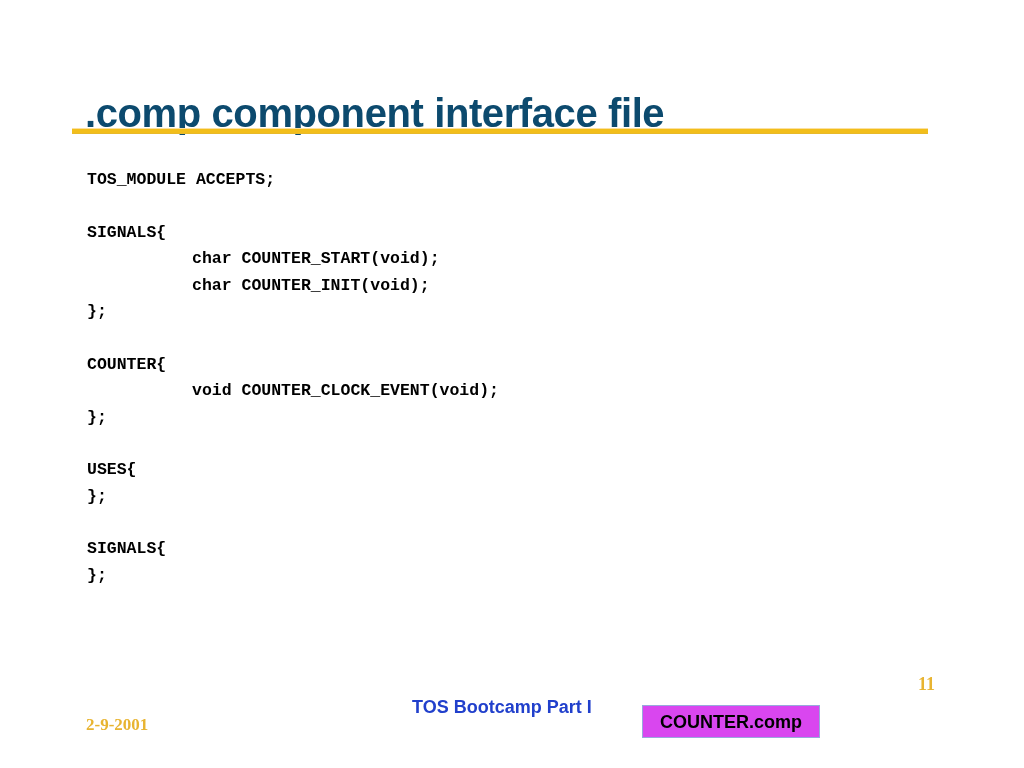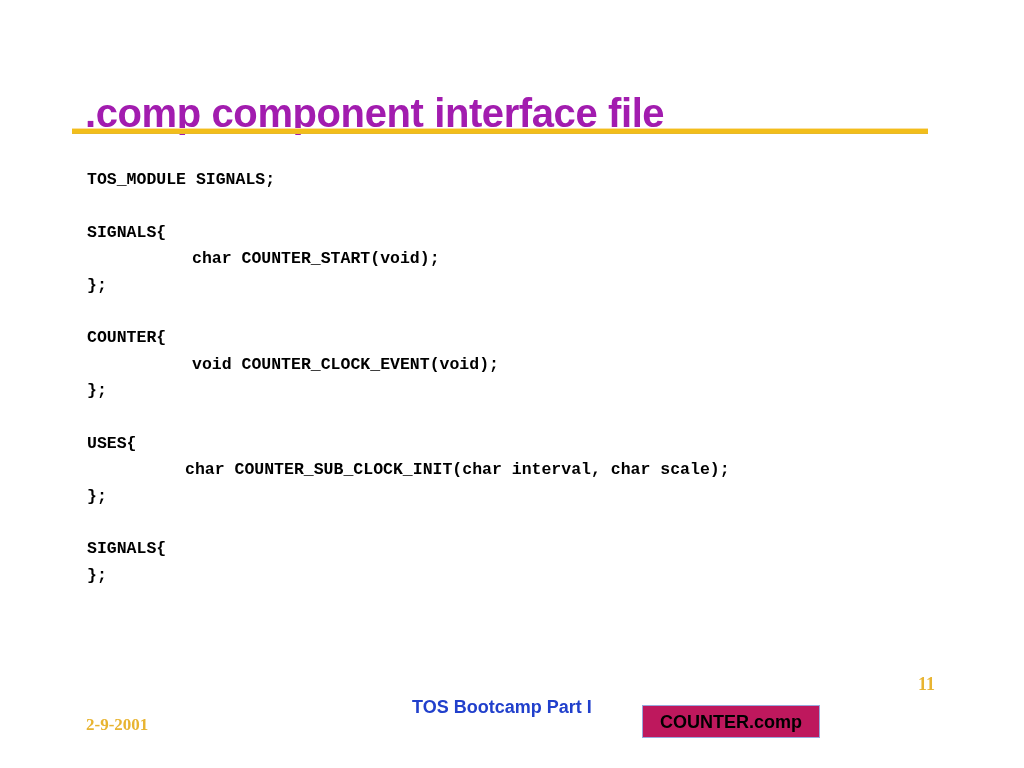--- a/index.html
+++ b/index.html
@@ -29,21 +29,21 @@
   .slide-title {
     position: absolute;
     left: 85px;
     top: 63px;
     width: 880px;
     font-family: "Liberation Sans", sans-serif;
     font-weight: bold;
     font-size: 40px;
     line-height: 46px;
     letter-spacing: -0.4px;
-    color: #a21caf;
+    color: #0c4a6e;
     white-space: nowrap;
   }
 
   
   .title-rule {
     position: absolute;
     left: 72px;
     top: 128px;
     width: 856px;
     height: 6px;
@@ -124,21 +124,21 @@
     white-space: nowrap;
     margin-top: 22px;
   }
   .filename-box {
     position: absolute;
     left: 642px;
     top: 705px;
     width: 178px;
     height: 33px;
     box-sizing: border-box;
-    background: #be185d;
+    background: #d946ef;
     border: 1px solid #98A8DC;
     display: flex;
     align-items: center;
     justify-content: center;
   }
   .filename-box-label {
     font-family: "Liberation Sans", sans-serif;
     font-weight: bold;
     font-size: 18px;
     line-height: 22px;
@@ -164,32 +164,32 @@
 
   <h1 class="slide-title">.comp component interface file</h1>
 
   <div class="title-rule">
     <div class="rule-top"></div>
     <div class="rule-main"></div>
     <div class="rule-bottom"></div>
   </div>
 
   <div class="code-body">
-    <div class="code-line">TOS_MODULE SIGNALS;</div>
+    <div class="code-line">TOS_MODULE ACCEPTS;</div>
     <div class="code-line blank"></div>
     <div class="code-line">SIGNALS{</div>
     <div class="code-line indent-a">char COUNTER_START(void);</div>
+    <div class="code-line indent-a">char COUNTER_INIT(void);</div>
     <div class="code-line">};</div>
     <div class="code-line blank"></div>
     <div class="code-line">COUNTER{</div>
     <div class="code-line indent-a">void COUNTER_CLOCK_EVENT(void);</div>
     <div class="code-line">};</div>
     <div class="code-line blank"></div>
     <div class="code-line">USES{</div>
-    <div class="code-line indent-b">char COUNTER_SUB_CLOCK_INIT(char interval, char scale);</div>
     <div class="code-line">};</div>
     <div class="code-line blank"></div>
     <div class="code-line">SIGNALS{</div>
     <div class="code-line">};</div>
   </div>
 
   <div class="footer-date">2-9-2001</div>
 
   <div class="footer-subtitle">TOS Bootcamp Part I</div>
 

